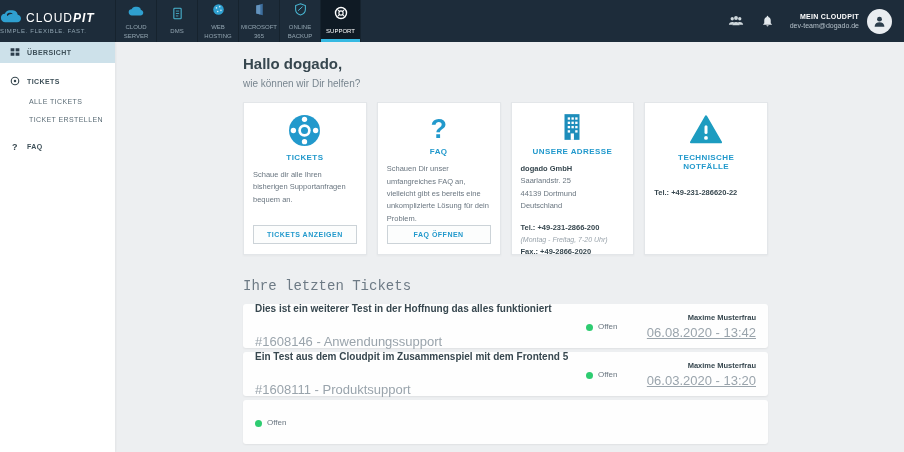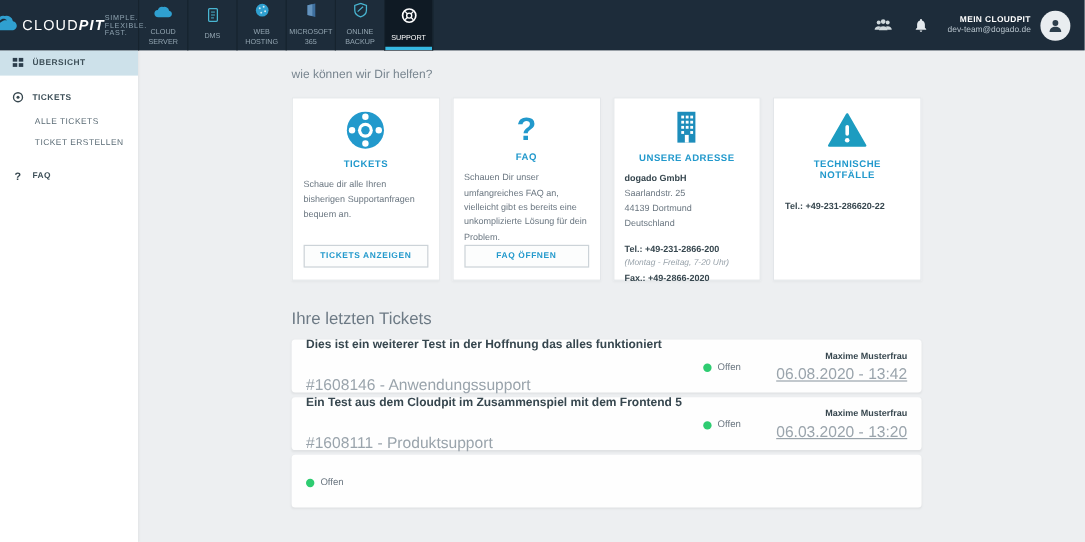--- a/index.html
+++ b/index.html
@@ -9,21 +9,21 @@
     background:#edeff1;
     position:relative;
     overflow:hidden;
   }
   
   .topbar {
     position:absolute; top:0; left:0; width:904px; height:42px;
     background:#1d2c3a; display:flex; align-items:stretch; z-index:5;
   }
   .logo {
-    width:115px; display:flex; flex-direction:row; align-items:center;
+    width:115px; display:flex; flex-direction:column; align-items:flex-start;
     justify-content:center; cursor:pointer;
   }
   .logo-row { display:flex; align-items:center; gap:4px; }
   .logo-name { color:#fff; font-size:12px; letter-spacing:1px; }
   .logo-name b { font-style:italic; }
   .logo-tag { color:#8fa3b0; font-size:6px; letter-spacing:0.6px; margin-top:1px; }
   .nav { display:flex; }
   .nav-item {
     width:41px; display:flex; flex-direction:column; align-items:center;
     justify-content:center; gap:3px; cursor:pointer;
@@ -84,21 +84,21 @@
     color:#2299cc; font-family:inherit; font-size:7px; font-weight:bold;
     letter-spacing:0.5px; padding:5px 2px; cursor:pointer;
   }
   .qmark-glyph { font-size:27px; font-weight:bold; color:#2299cc; }
   .addr-strong { font-size:7.5px; font-weight:bold; color:#37474f; line-height:1.65; }
   .addr-line { font-size:7.5px; color:#6a7680; line-height:1.65; }
   .addr-tel-block { margin-top:9px; }
   .addr-hours { font-size:7px; font-style:italic; color:#9aa4ac; line-height:1.7; }
   .emg-tel { margin-top:9px; }
   
-  .tickets-heading { font-size:14px; font-weight:400; color:#6d7a85; margin:23px 0 10px; }
+  .tickets-heading { font-size:14px; font-weight:400; color:#6d7a85; margin:23px 0 10px;font-family:Liberation Mono, monospace; }
   .ticket-row {
     background:#fefefe; border-radius:3px; box-shadow:0 1px 2px rgba(0,0,0,0.06);
     height:44px; padding:8px 12px; margin-bottom:4px;
     display:flex; align-items:center; cursor:pointer;
   }
   .t-left { flex:1; min-width:0; }
   .t-title { font-size:10px; font-weight:bold; color:#37474f; white-space:nowrap; }
   .t-meta { font-size:13px; color:#9aa4ac; margin-top:20px; }
   .t-status { width:45px; display:flex; align-items:flex-end; gap:5px; flex:none; }
   .t-dot { width:7px; height:7px; border-radius:50%; background:#2ecc71; flex:none; }
@@ -248,20 +248,21 @@
     <span>TICKET ERSTELLEN</span>
   </div>
   <div class="side-item gap">
     <span class="side-qmark">?</span>
     <span>FAQ</span>
   </div>
 </div>
 
 <div class="main">
   <div class="content">
+    <div class="greet">Hallo dogado,</div>
     <div class="greet-sub">wie können wir Dir helfen?</div>
 
     <div class="cards">
 
       <div class="card">
         <div class="card-icon-zone">
           <span>
             <svg width="33" height="33" viewBox="0 0 32 32">
                 <circle cx="16" cy="16" r="15" fill="#2299cc"></circle>
                 <circle cx="16" cy="16" r="6" fill="#ffffff"></circle>

